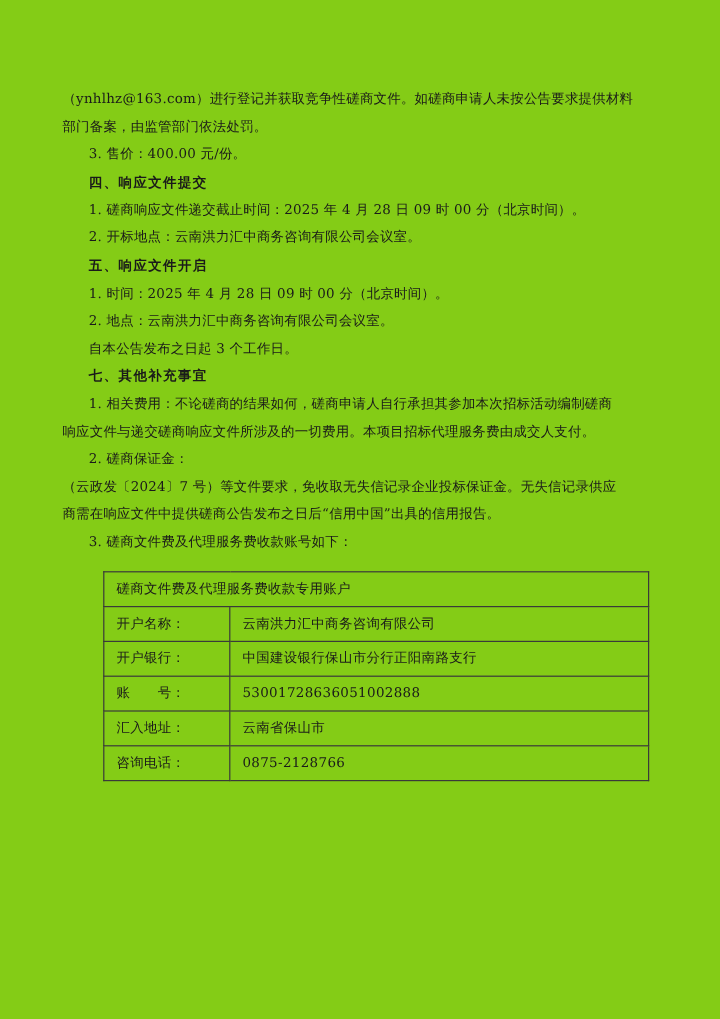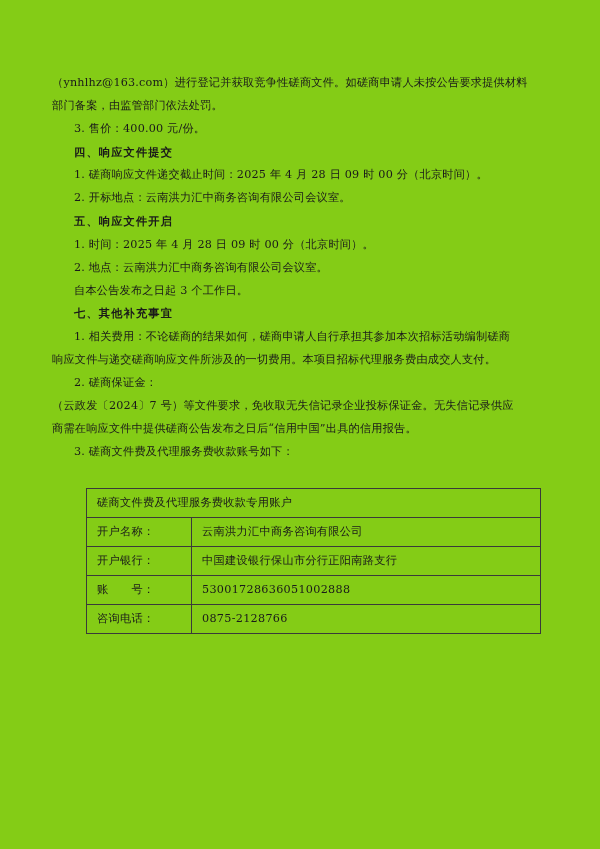--- a/index.html
+++ b/index.html
@@ -42,21 +42,21 @@
     font-weight: bold;
     letter-spacing: 1.2px;
   }
   .heading-tight {
     margin: 2px 0 1px 0;
     text-indent: 22px;
     font-weight: bold;
     letter-spacing: 1.2px;
   }
   .table-wrap {
-    margin: 26px 0 6px 34px;
+    margin: 14px 0 6px 34px;
     width: 455px;
   }
   table.acct {
     border-collapse: collapse;
     width: 100%;
     font-size: 11.2px;
     line-height: 1.6;
   }
   table.acct td {
     border: 1px solid #3a3a3a;
@@ -115,20 +115,24 @@
           </tr>
           <tr>
             <td class="label-cell">开户银行：</td>
             <td>中国建设银行保山市分行正阳南路支行</td>
           </tr>
           <tr>
             <td class="label-cell">账　　号：</td>
             <td>53001728636051002888</td>
           </tr>
           <tr>
+            <td class="label-cell">汇入地址：</td>
+            <td>云南省保山市</td>
+          </tr>
+          <tr>
             <td class="label-cell">咨询电话：</td>
             <td>0875-2128766</td>
           </tr>
         </tbody>
       </table>
     </div>
 
 
   </div>
 </div>

